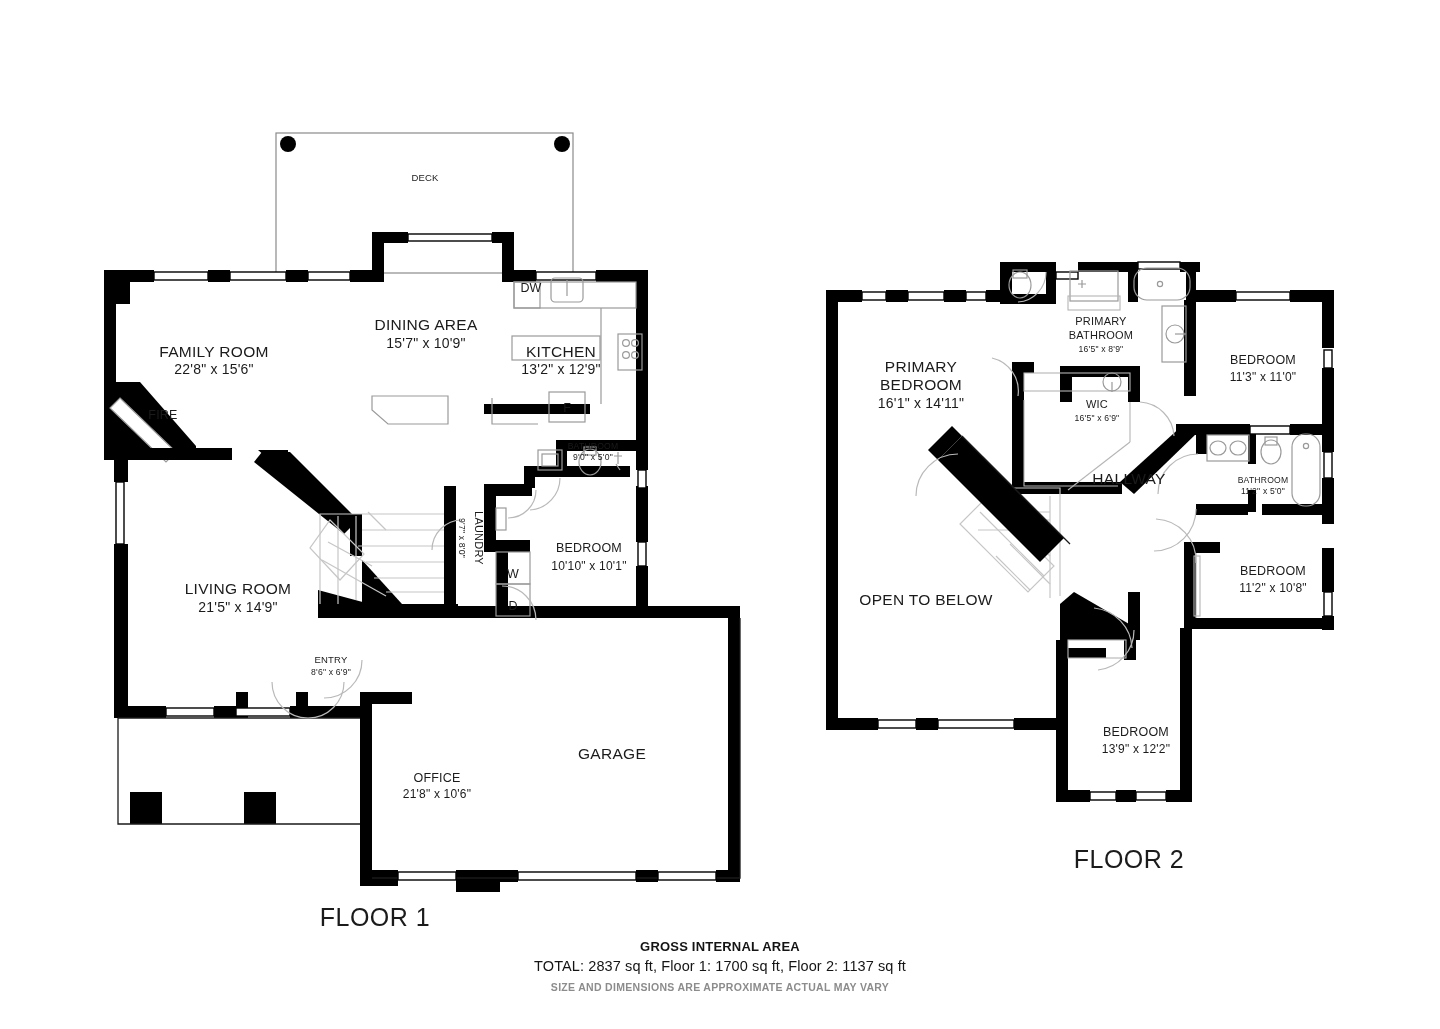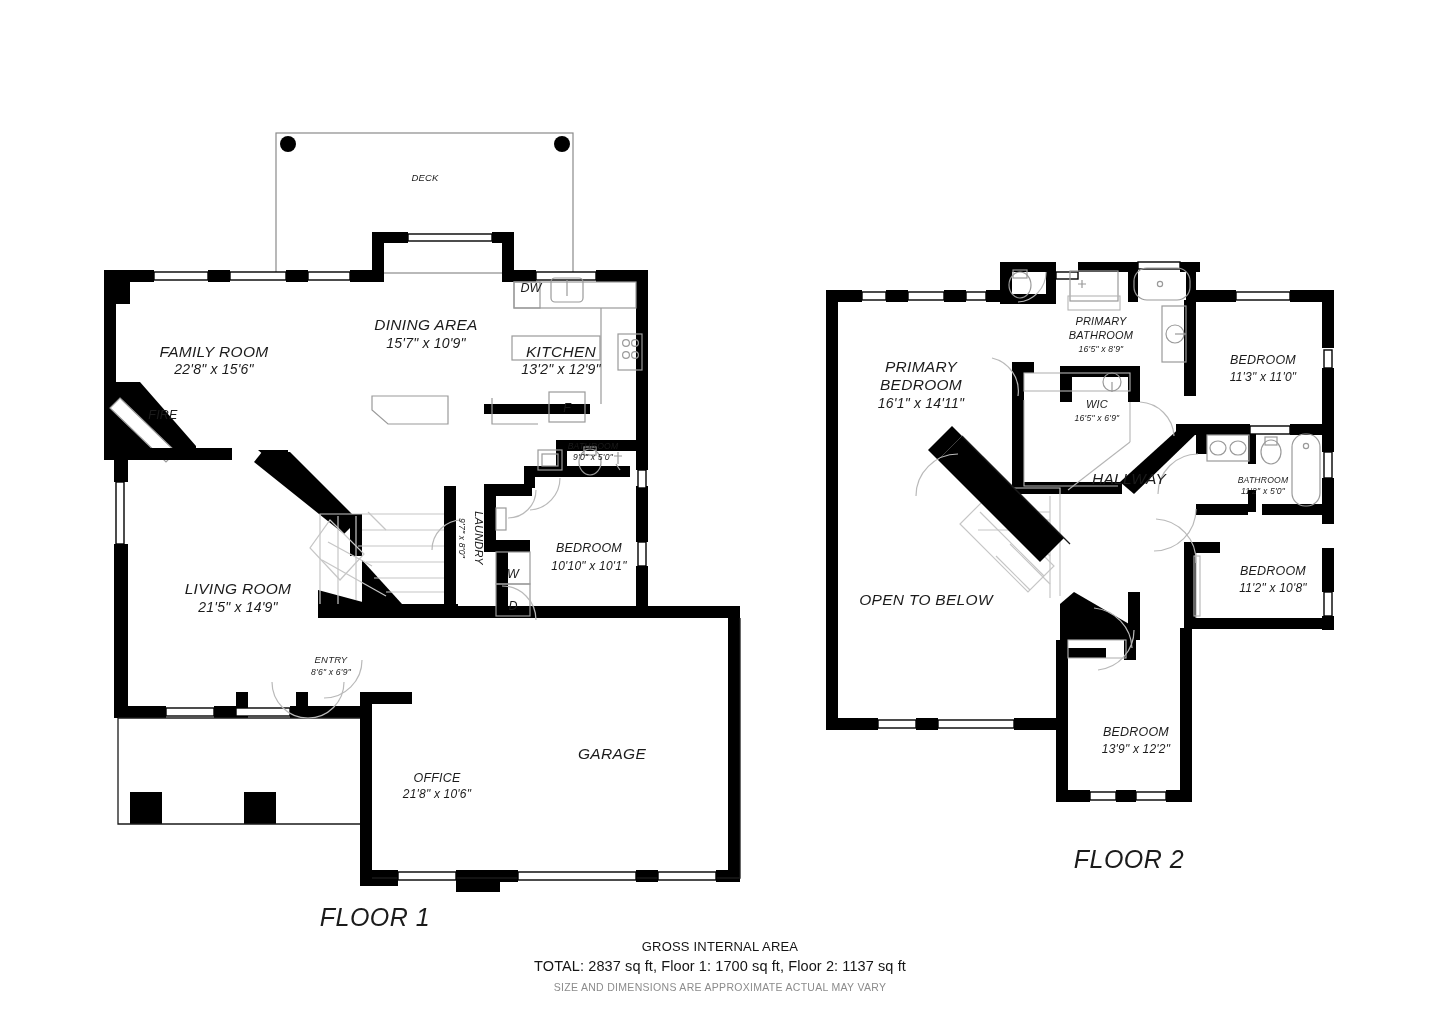--- a/index.html
+++ b/index.html
@@ -1,21 +1,21 @@
 <!DOCTYPE html>
 <html><head>
 <meta charset="utf-8">
 <title>Floor Plan</title>
 <style>
   html,body{margin:0;padding:0;background:#ffffff;}
   body{
     width:1440px;height:1029px;position:relative;overflow:hidden;
     font-family:"Liberation Sans", sans-serif;color:#1a1a1a;
   }
-  #plan{position:absolute;inset:0;font-style:italic;}
+  #plan{position:absolute;inset:0;}
   svg{display:block;}
 
   .rm-name{font-family:"Liberation Sans",sans-serif;font-weight:400;fill:#1b1b1b;text-anchor:middle;}
   .rm-dim{font-family:"Liberation Sans",sans-serif;font-weight:400;fill:#1b1b1b;text-anchor:middle;}
   .floor-label{font-family:"Liberation Sans",sans-serif;font-weight:400;fill:#1b1b1b;text-anchor:middle;font-size:25px;letter-spacing:.5px;}
 
   .t16{font-size:15.5px;letter-spacing:.3px;}
   .t16d{font-size:14px;letter-spacing:.2px;}
   .t13{font-size:12.5px;letter-spacing:.2px;}
   .t10{font-size:9.5px;letter-spacing:.2px;}
@@ -29,23 +29,23 @@
   .fix{fill:none;stroke:#9a9a9a;stroke-width:1.2;}
   .fixd{fill:none;stroke:#b5b5b5;stroke-width:1.1;}
   .door{fill:none;stroke:#b9b9b9;stroke-width:1.2;}
   .stair{fill:none;stroke:#c6c6c6;stroke-width:1.2;}
   .win{fill:#ffffff;stroke:#000000;stroke-width:1.4;}
   .deckline{fill:none;stroke:#8a8a8a;stroke-width:1.2;}
 
   #footer{
     position:absolute;left:0;right:0;top:938px;text-align:center;
   }
-  #footer .gia{font-size:13px;font-weight:normal;letter-spacing:.2px;color:#141414;line-height:1.35;}
+  #footer .gia{font-size:13px;font-weight:bold;letter-spacing:.2px;color:#141414;line-height:1.35;}
   #footer .tot{font-size:14.5px;font-weight:normal;letter-spacing:.1px;color:#141414;line-height:1.4;}
-  #footer .dis{font-size:10.5px;color:#8c8c8c;letter-spacing:.3px;margin-top:5px;}
+  #footer .dis{font-size:10.5px;color:#8c8c8c;letter-spacing:.3px;margin-top:5px;font-weight:bold;}
 </style>
 </head>
 <body>
 
 <div id="plan">
 <svg width="1440" height="1029" viewBox="0 0 1440 1029" xmlns="http://www.w3.org/2000/svg">
 
   <g>
 
     <g>

